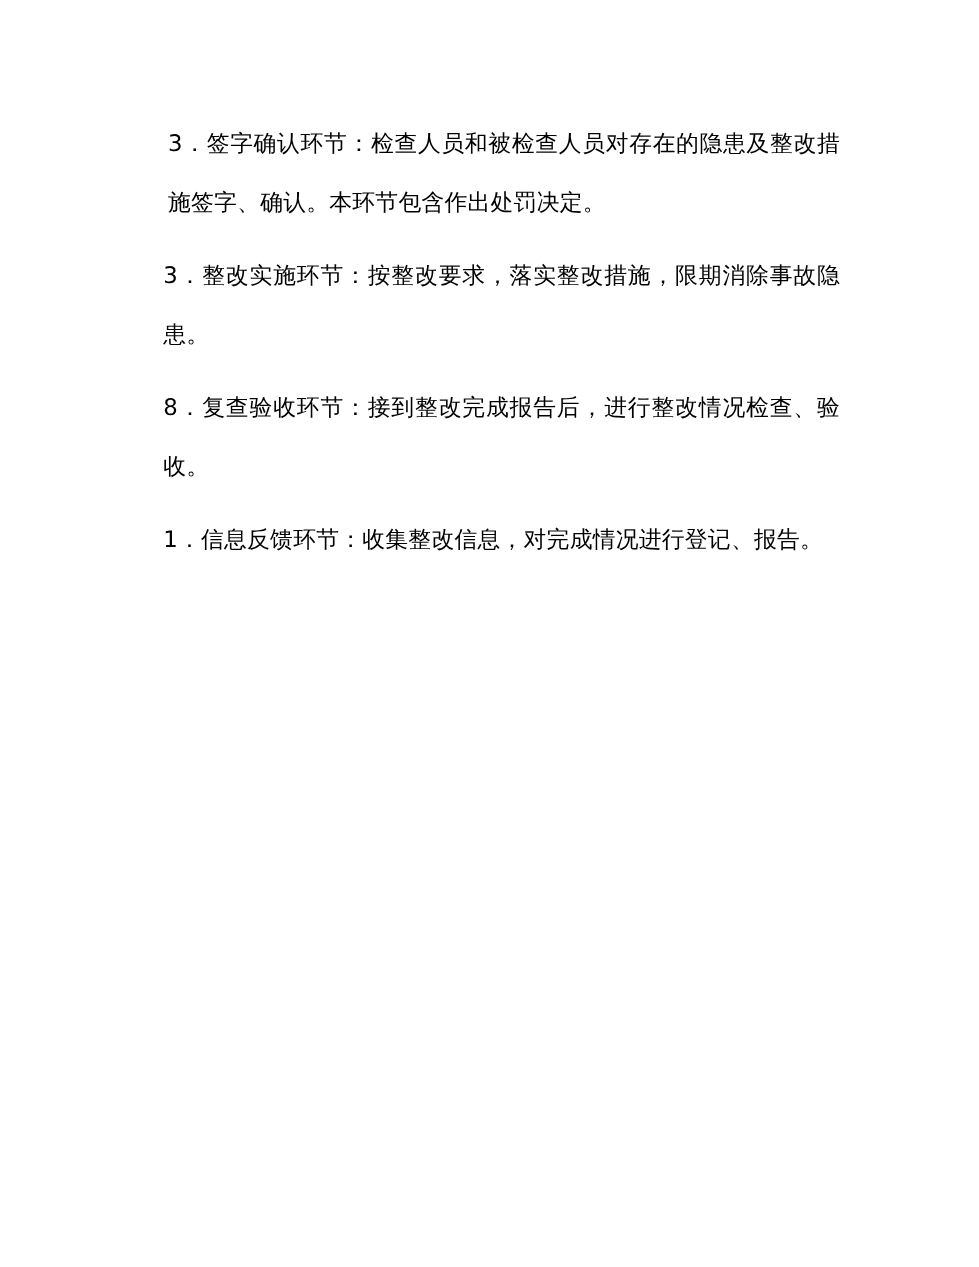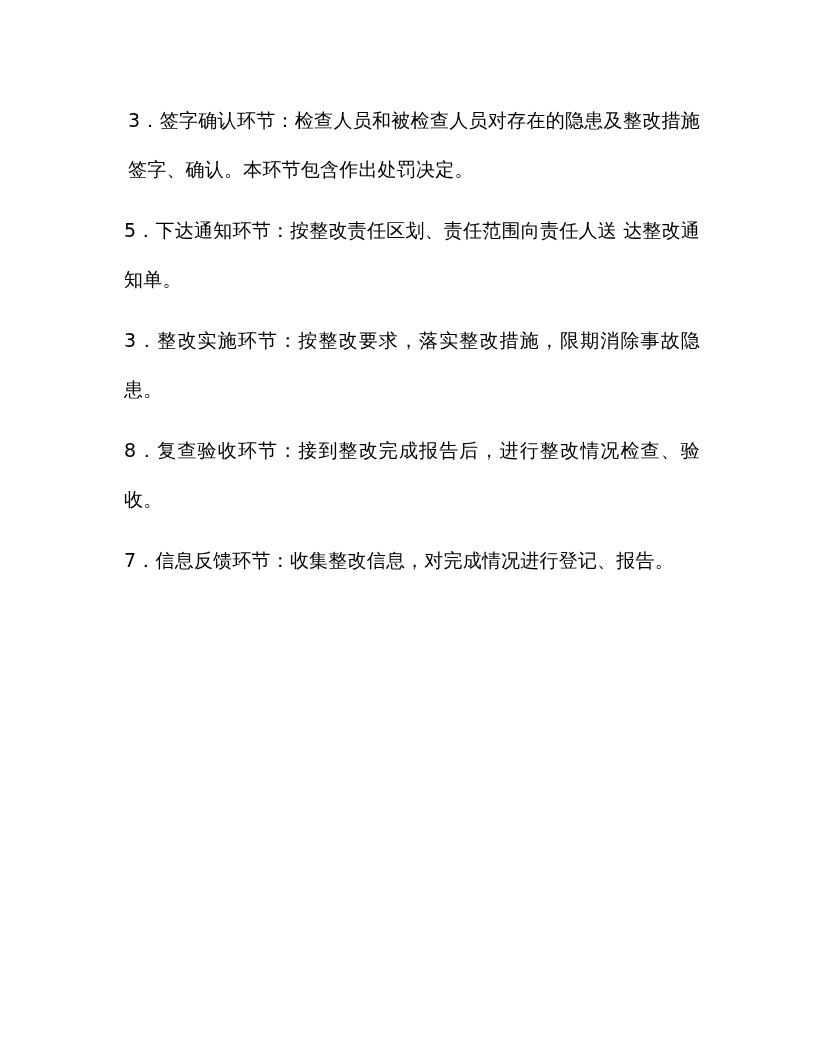--- a/index.html
+++ b/index.html
@@ -17,30 +17,29 @@
     }
     .page {
       position: absolute;
       left: 120px;
       top: 96px;
       width: 580px;
     }
     .para {
       font-size: 19px;
       line-height: 49px;
-      margin: 0 0 12px 4px;
+      margin: 0 0 12px 16px;
       letter-spacing: 0.2px;
       text-align: justify;
     }
     .para.indent-first {
       padding-left: 4px;
     }
   </style>
 </head>
 <body>
 
 <div class="page">
   <p class="para indent-first">3．签字确认环节：检查人员和被检查人员对存在的隐患及整改措施签字、确认。本环节包含作出处罚决定。</p>
-  <p class="para">5．下达通知环节：按整改责任区划、责任范围向责任人送 达整改通知单。</p>
   <p class="para">3．整改实施环节：按整改要求，落实整改措施，限期消除事故隐患。</p>
   <p class="para">8．复查验收环节：接到整改完成报告后，进行整改情况检查、验收。</p>
-  <p class="para">7．信息反馈环节：收集整改信息，对完成情况进行登记、报告。</p>
+  <p class="para">1．信息反馈环节：收集整改信息，对完成情况进行登记、报告。</p>
 </div>
 
 </body></html>

